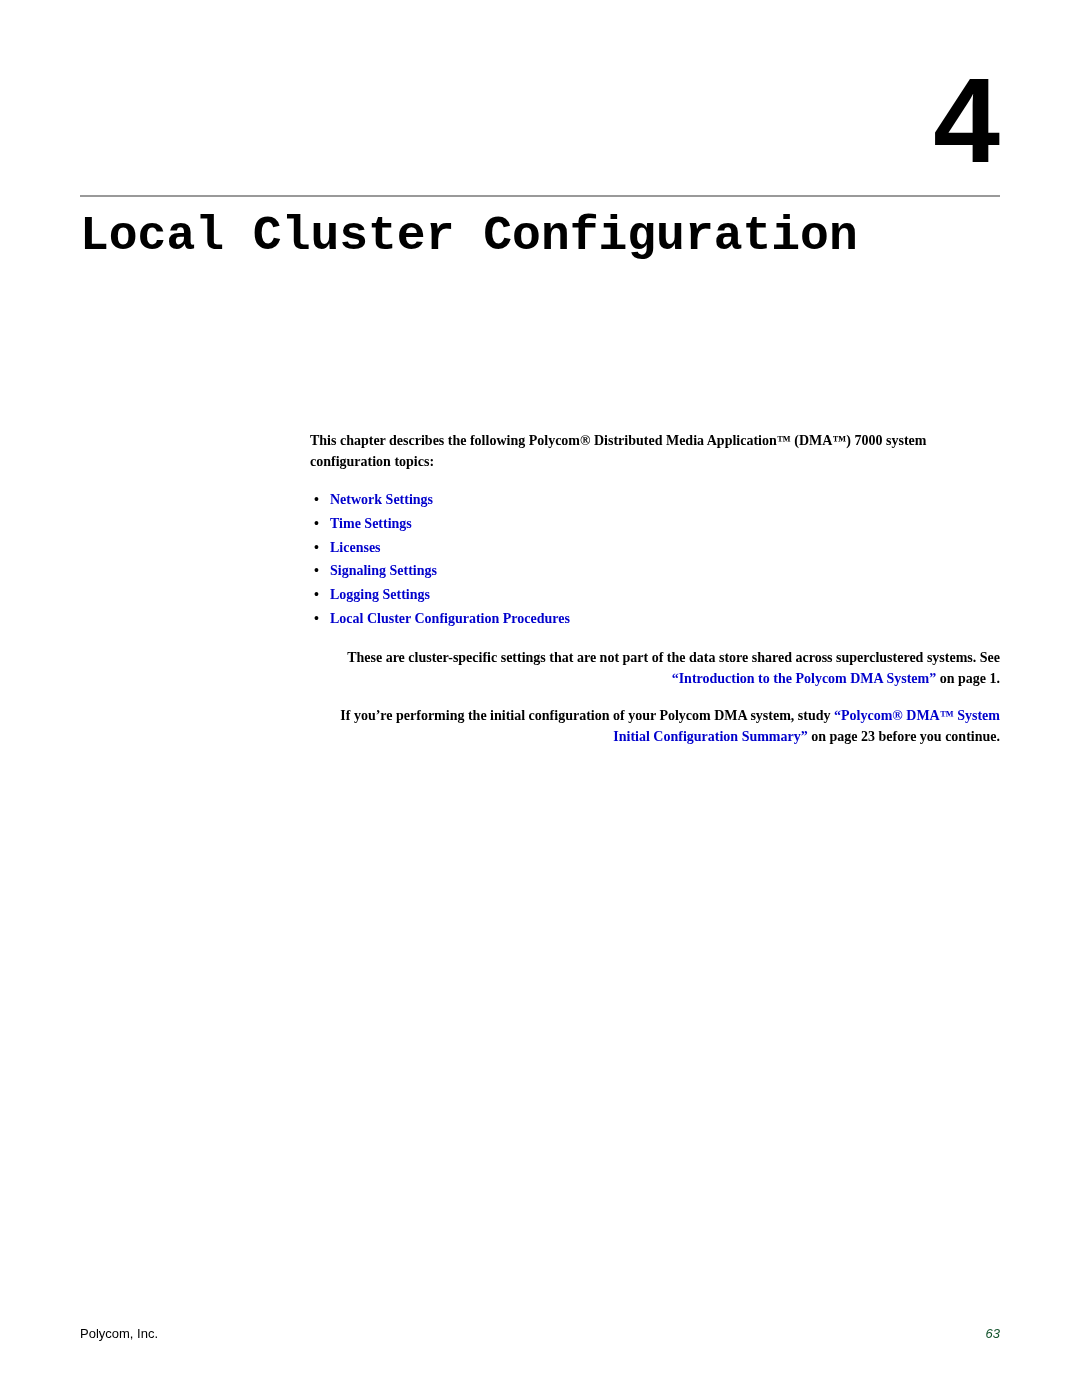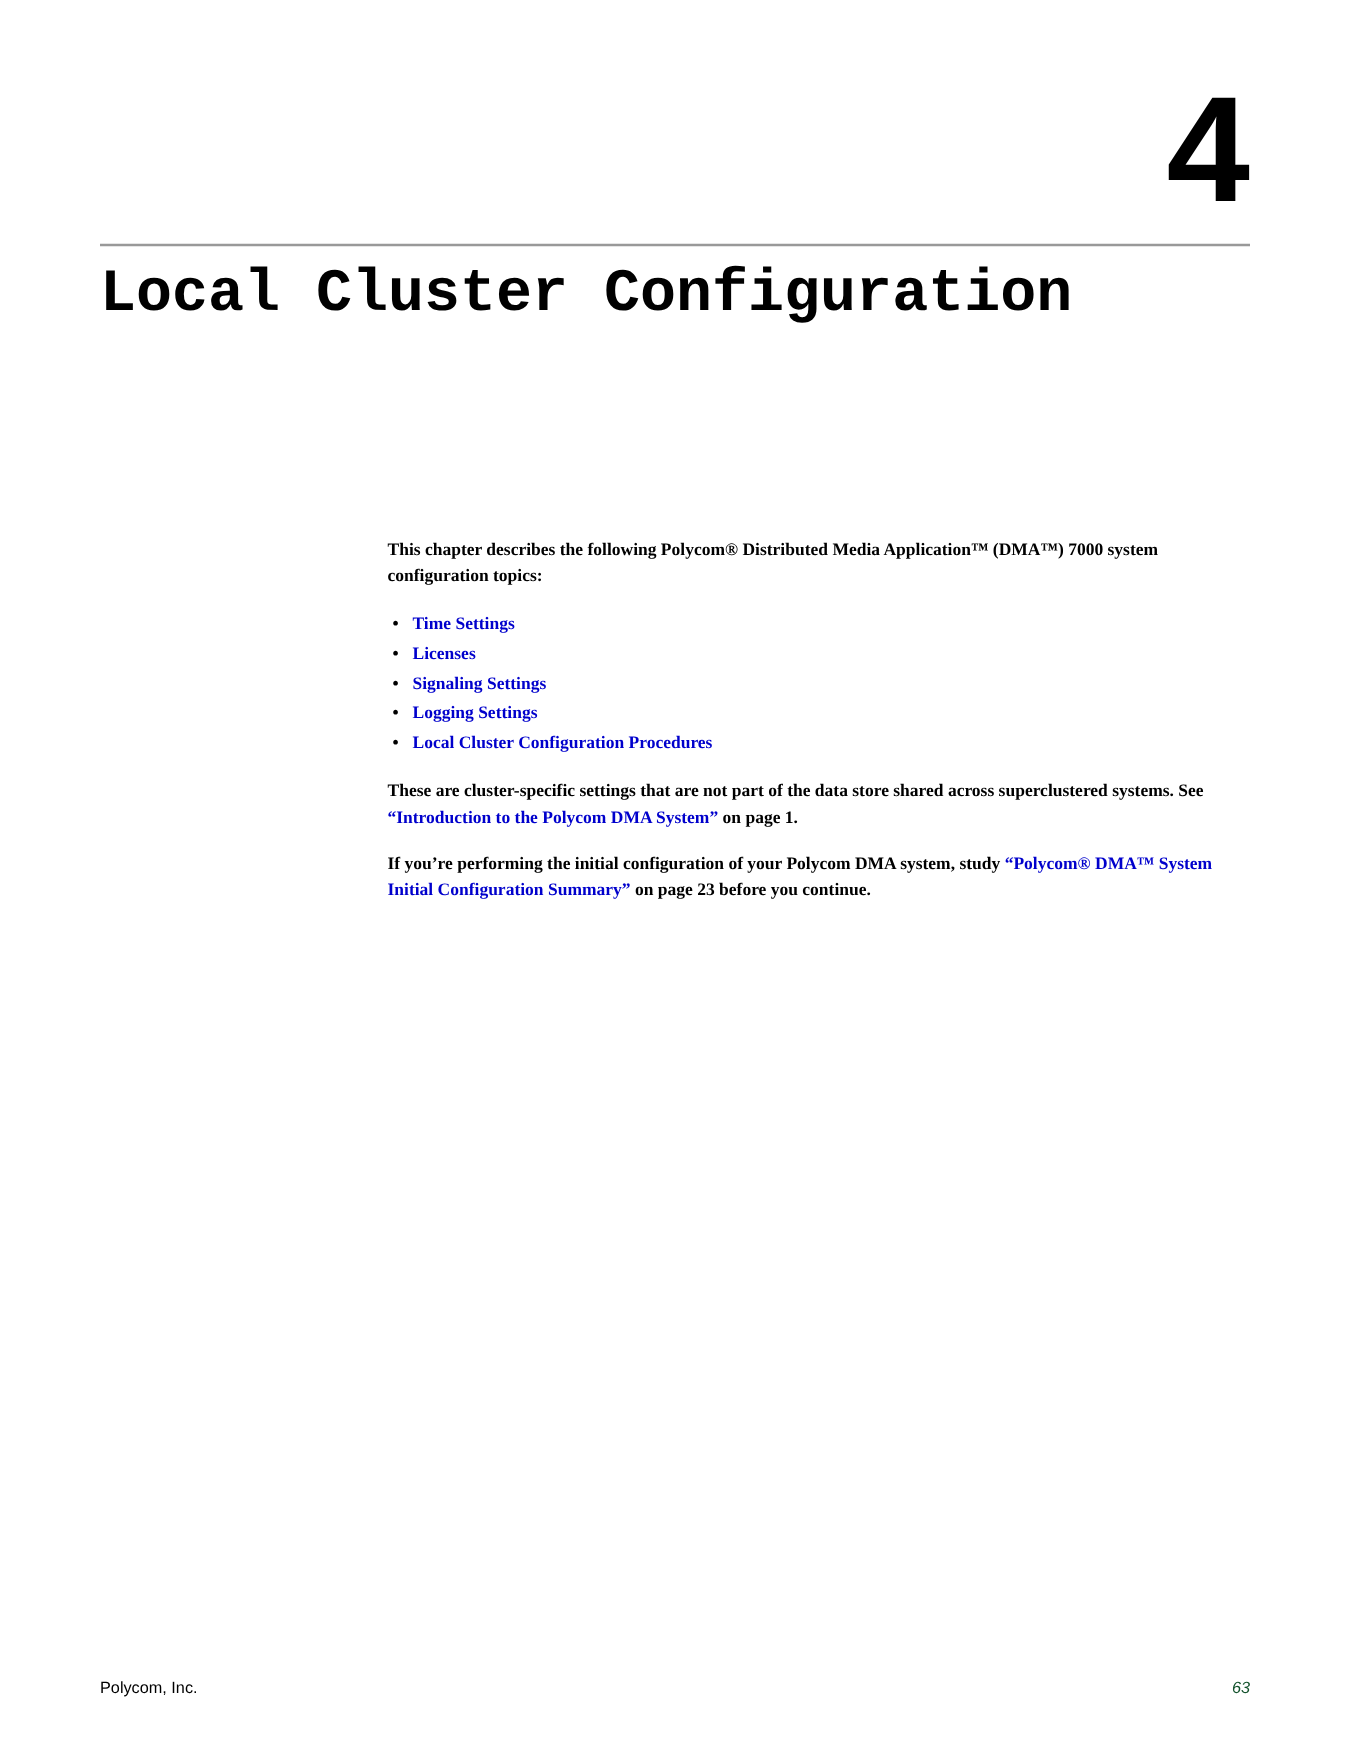--- a/index.html
+++ b/index.html
@@ -98,31 +98,32 @@
     .bullet-list li a {
       color: #0000cc;
       text-decoration: none;
     }
 
     .body-text {
       font-size: 14px;
       color: #000000;
       line-height: 1.5;
       margin-bottom: 16px;
+      text-align: right;
     }
 
     .body-text a {
       color: #0000cc;
       text-decoration: none;
     }
 
     
     .footer {
       position: absolute;
-      bottom: 40px;
+      bottom: 56px;
       left: 80px;
       right: 80px;
       display: flex;
       justify-content: space-between;
       align-items: center;
     }
 
     .footer-company {
       font-size: 13px;
       color: #000000;
@@ -146,20 +147,23 @@
   <div class="chapter-rule"></div>
 
   <div class="chapter-title">Local Cluster Configuration</div>
 
   <div class="content-area">
 
     <p class="intro-text">This chapter describes the following Polycom® Distributed Media Application™ (DMA™) 7000 system configuration topics:</p>
 
     <ul class="bullet-list">
       <li>
+        <a href="#">Network Settings</a>
+      </li>
+      <li>
         <a href="#">Time Settings</a>
       </li>
       <li>
         <a href="#">Licenses</a>
       </li>
       <li>
         <a href="#">Signaling Settings</a>
       </li>
       <li>
         <a href="#">Logging Settings</a>

